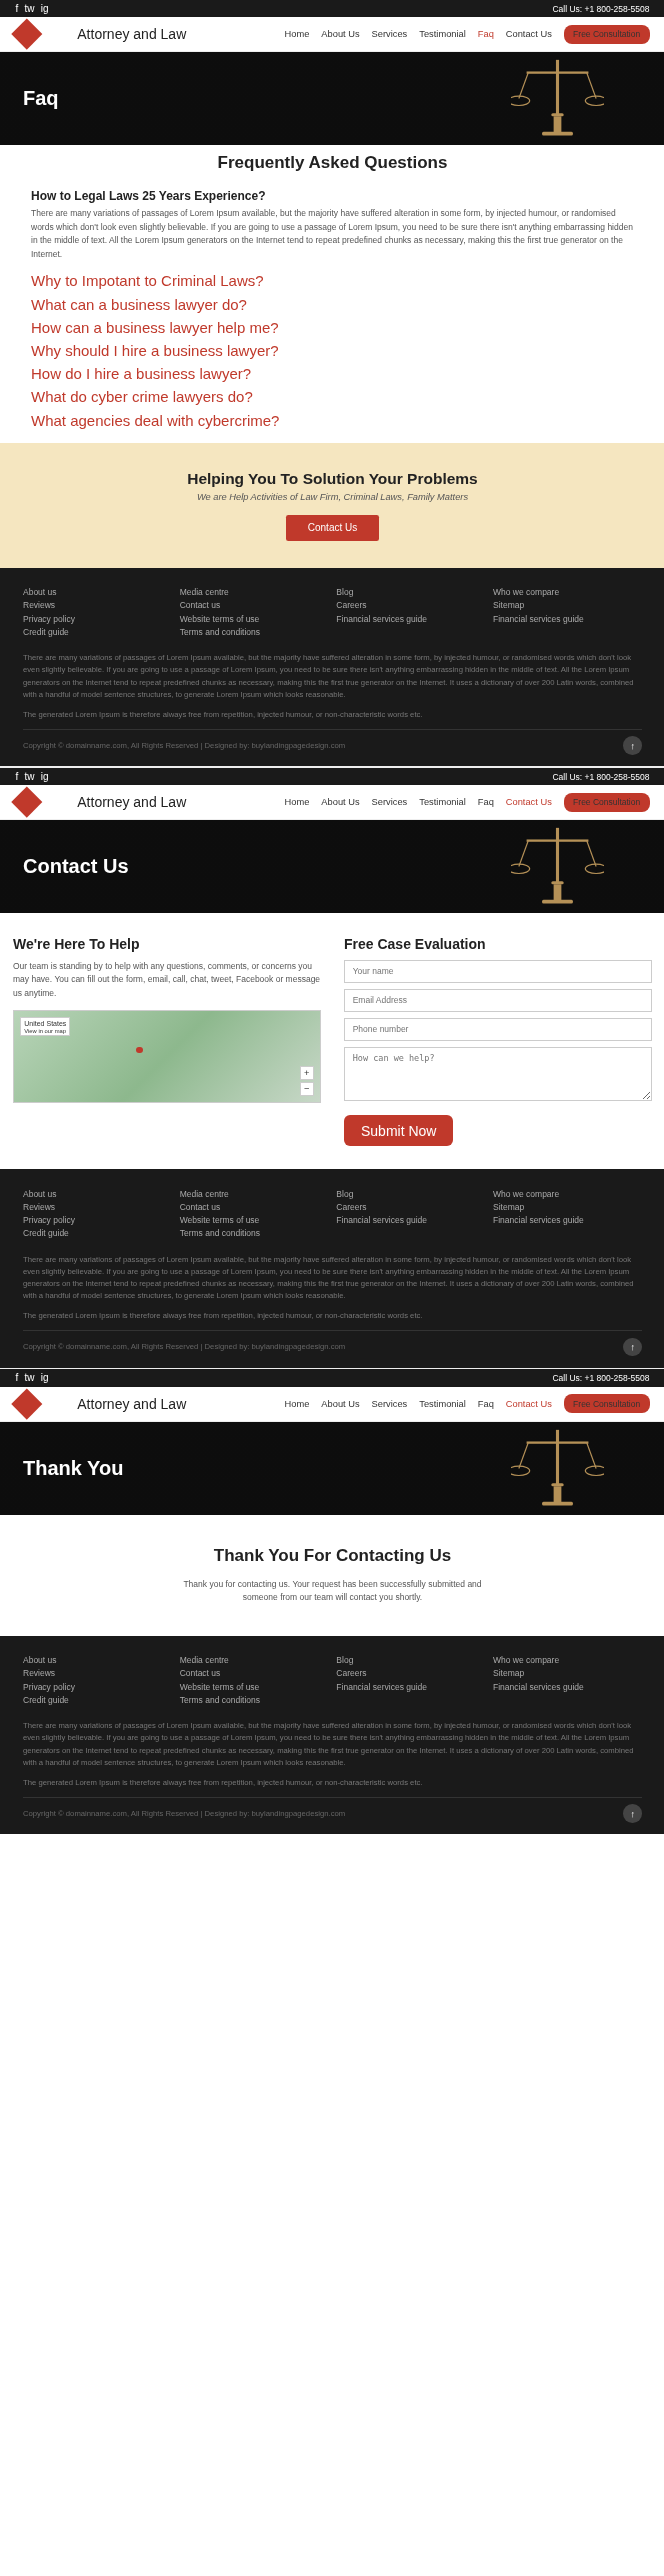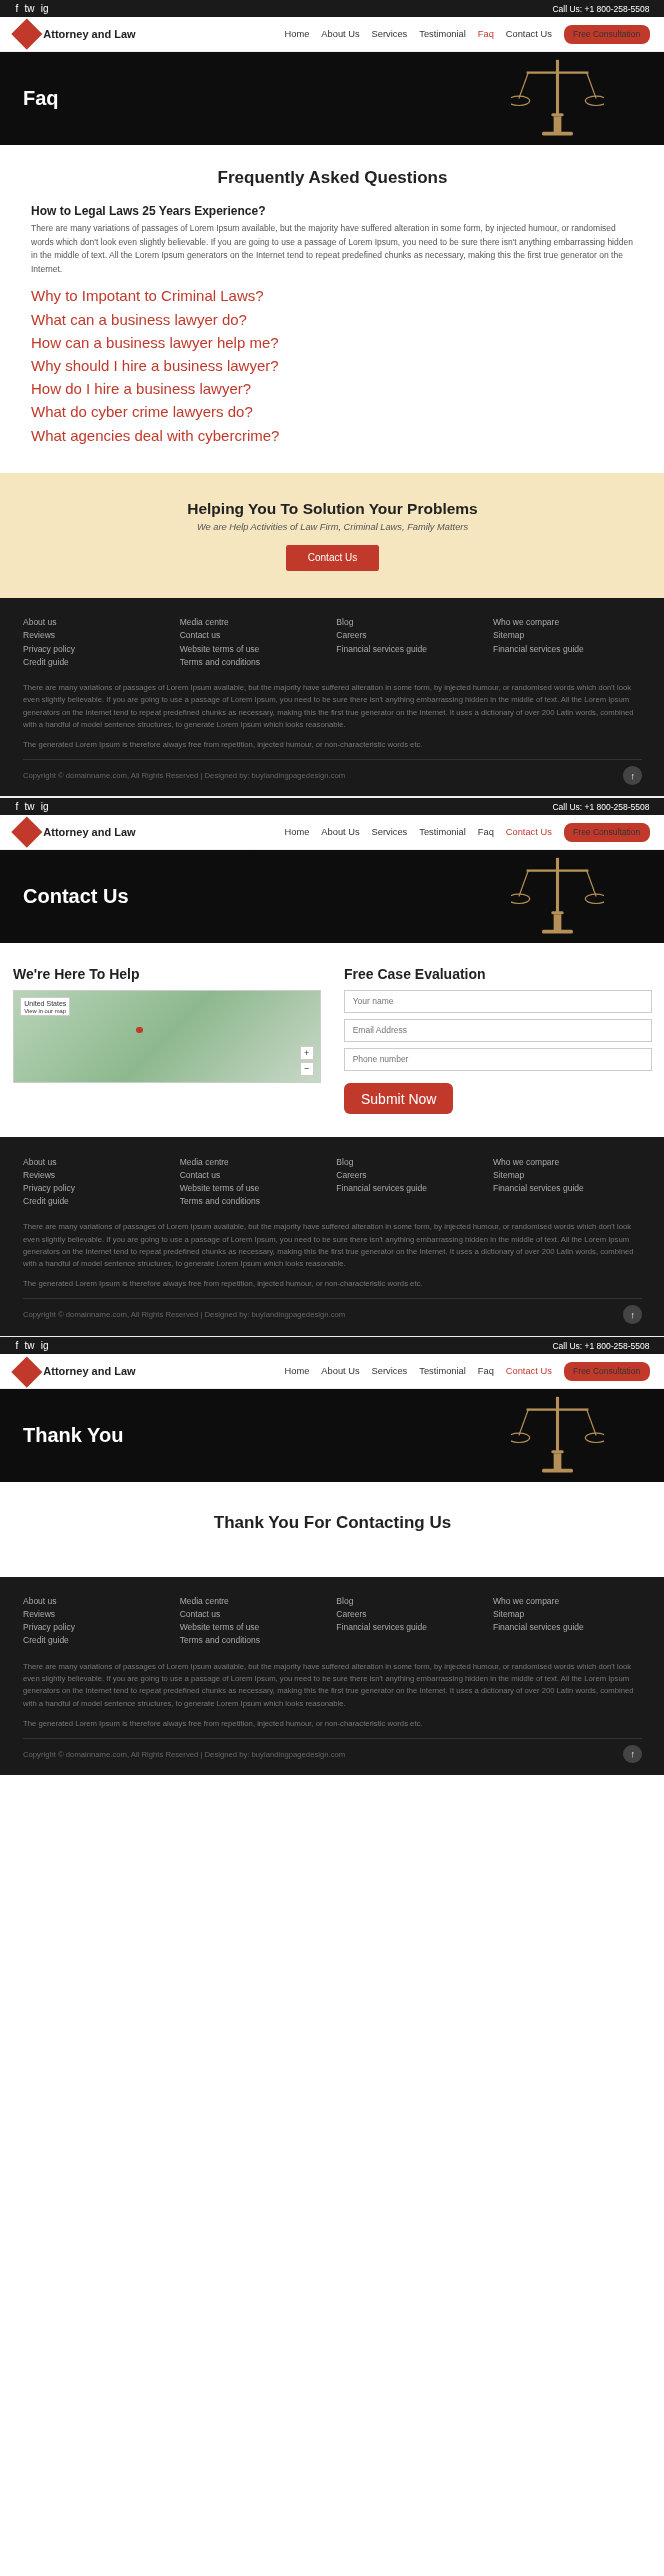--- a/index.html
+++ b/index.html
@@ -29,21 +29,21 @@
       border-bottom: 0.8px solid #eee;
       box-shadow: 0 0.8px 3.1px rgba(0,0,0,0.08);
     }
     .logo-area { display: flex; align-items: center; gap: 6.2px; }
     .logo-diamond {
       width: 21.6px; height: 21.6px;
       background: #c0392b;
       transform: rotate(45deg);
       display: inline-block;
     }
-    .logo-text { font-weight: bold; font-size: 11px; color: #222; }
+    .logo-text { font-weight: normal; font-size: 14px; color: #222; margin-left: 34px; }
     .nav-links { display: flex; align-items: center; gap: 12px; font-size: 9.3px; }
     .nav-links a { text-decoration: none; color: #333; }
     .nav-links a.active { color: #c0392b; }
     .nav-btn {
       background: #c0392b;
       color: #fff;
       padding: 4.6px 9.3px;
       border-radius: 8px;
       font-size: 8.5px;
       cursor: pointer;
@@ -71,21 +71,21 @@
       display: flex;
       align-items: center;
       justify-content: center;
     }
     .hero-title { font-size: 20px; font-weight: bold; color: #fff; z-index: 1; }
 
     
     .scale-svg { width: 93px; height: 85px; opacity: 0.9; }
 
     
-    .main-content { padding: 23px 31px; background: #fff; }
+    .main-content { padding: 8px 31px; background: #fff; }
     .section-title { text-align: center; font-size: 17px; font-weight: bold; margin-bottom: 15.5px; color: #222; }
     .faq-question { font-size: 12px; font-weight: bold; color: #222; margin-bottom: 4.6px; }
     .faq-answer { font-size: 8.5px; color: #555; line-height: 1.6; margin-bottom: 10.8px; }
     .faq-item-collapsible { margin-bottom: 6.2px; }
     .faq-item-collapsible .q { font-size: 15px; color: #c0392b; cursor: pointer; font-weight: 500; }
 
     
     .cta-section {
       background: #f5e6c0;
       text-align: center;
@@ -348,20 +348,21 @@
       <rect x="52" y="74" width="16" height="4" rx="2" fill="#c8a060"></rect>
       <rect x="55" y="78" width="10" height="22" fill="#c8a060"></rect>
       <rect x="40" y="98" width="40" height="5" rx="2" fill="#c8a060"></rect>
     </svg>
   </div>
 </div>
 
 <div class="contact-content">
   <div class="contact-left">
     <h2 class="contact-section-title">We're Here To Help</h2>
+    <p class="contact-text">Our team is standing by to help with any questions, comments, or concerns you may have. You can fill out the form, email, call, chat, tweet, Facebook or message us anytime.</p>
     <div class="map-placeholder">
       <div class="map-inner">
         <div class="map-label">United States<br><small>View in our map</small></div>
         <div class="map-marker"></div>
         <div class="map-zoom">
           <div class="map-zoom-btn">+</div>
           <div class="map-zoom-btn">−</div>
         </div>
       </div>
     </div>
@@ -369,20 +370,23 @@
   <div class="contact-right">
     <h2 class="contact-section-title">Free Case Evaluation</h2>
     <div class="form-group">
       <input class="form-input" type="text" placeholder="Your name" style="">
     </div>
     <div class="form-group">
       <input class="form-input" type="email" placeholder="Email Address" style="">
     </div>
     <div class="form-group">
       <input class="form-input" type="tel" placeholder="Phone number" style="">
+    </div>
+    <div class="form-group">
+      <textarea class="form-textarea" placeholder="How can we help?" style=""></textarea>
     </div>
     <button class="submit-btn">Submit Now</button>
   </div>
 </div>
 
 <div class="footer">
   <div class="footer-links">
     <div class="footer-col">
       <a class="footer-link">About us</a>
       <a class="footer-link">Reviews</a>
@@ -453,20 +457,21 @@
       <ellipse cx="110" cy="58" rx="14" ry="6" fill="none" stroke="#c8a060" stroke-width="1.5"></ellipse>
       <rect x="52" y="74" width="16" height="4" rx="2" fill="#c8a060"></rect>
       <rect x="55" y="78" width="10" height="22" fill="#c8a060"></rect>
       <rect x="40" y="98" width="40" height="5" rx="2" fill="#c8a060"></rect>
     </svg>
   </div>
 </div>
 
 <div class="thankyou-content">
   <h2 class="thankyou-title">Thank You For Contacting Us</h2>
+  <p class="thankyou-text">Thank you for contacting us. Your request has been successfully submitted and someone from our team will contact you shortly.</p>
 </div>
 
 <div class="footer">
   <div class="footer-links">
     <div class="footer-col">
       <a class="footer-link">About us</a>
       <a class="footer-link">Reviews</a>
       <a class="footer-link">Privacy policy</a>
       <a class="footer-link">Credit guide</a>
     </div>

